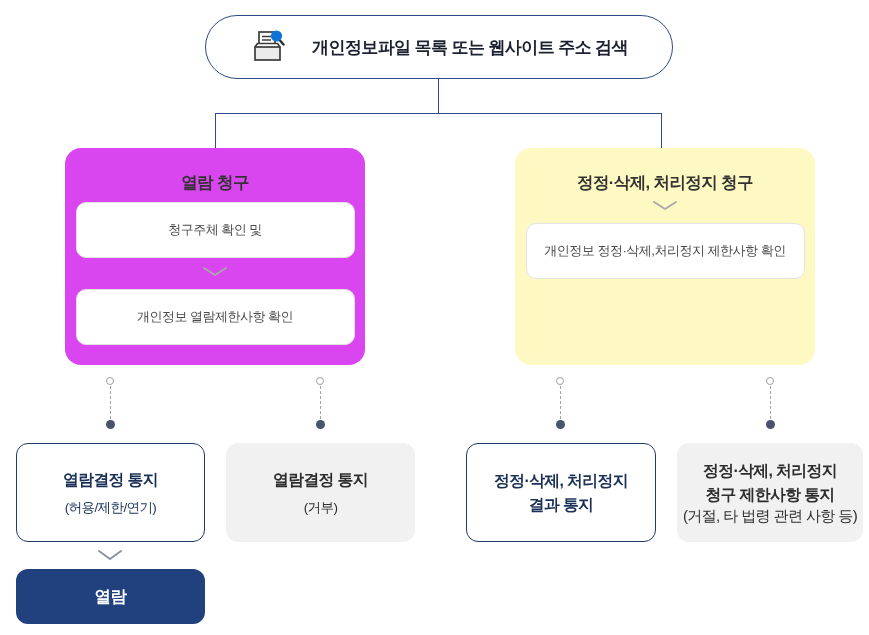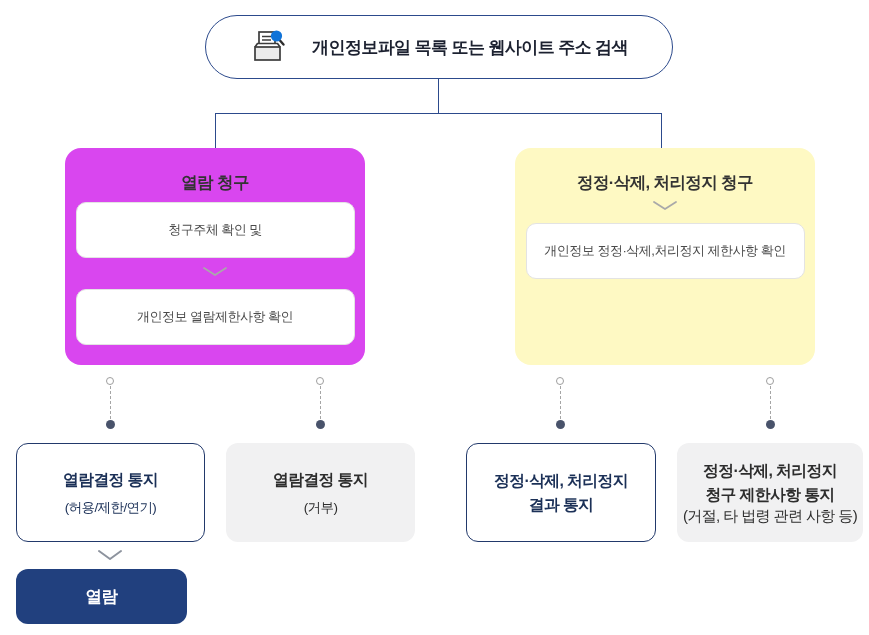--- a/index.html
+++ b/index.html
@@ -57,21 +57,21 @@
   .ob-2 { left:226px; width:189px; }
   .ob-3 { left:466px; width:190px; }
   .ob-4 { left:677px; width:186px; }
   .o-title { font-size:15.8px; font-weight:700; line-height:1.5; }
   .o-note  { font-size:13.5px; font-weight:400; margin-top:8px; }
   .ob-4 .o-note { font-size:15px; margin-top:0; }
 
   
   .chev-final { position:absolute; left:97px; top:549px; }
   .final-box {
-    position:absolute; left:16px; top:569px; width:171px; height:55px;
+    position:absolute; left:16px; top:569px; width:189px; height:55px;
     background:#21407e; border-radius:12px; color:#fff;
     display:flex; align-items:center; justify-content:center;
     font-size:16.5px; font-weight:700; letter-spacing:-0.5px;
   }
   [data-bind]:empty { display:none; }
 </style>
 </head>
 <body>
 
 <div class="stage">

